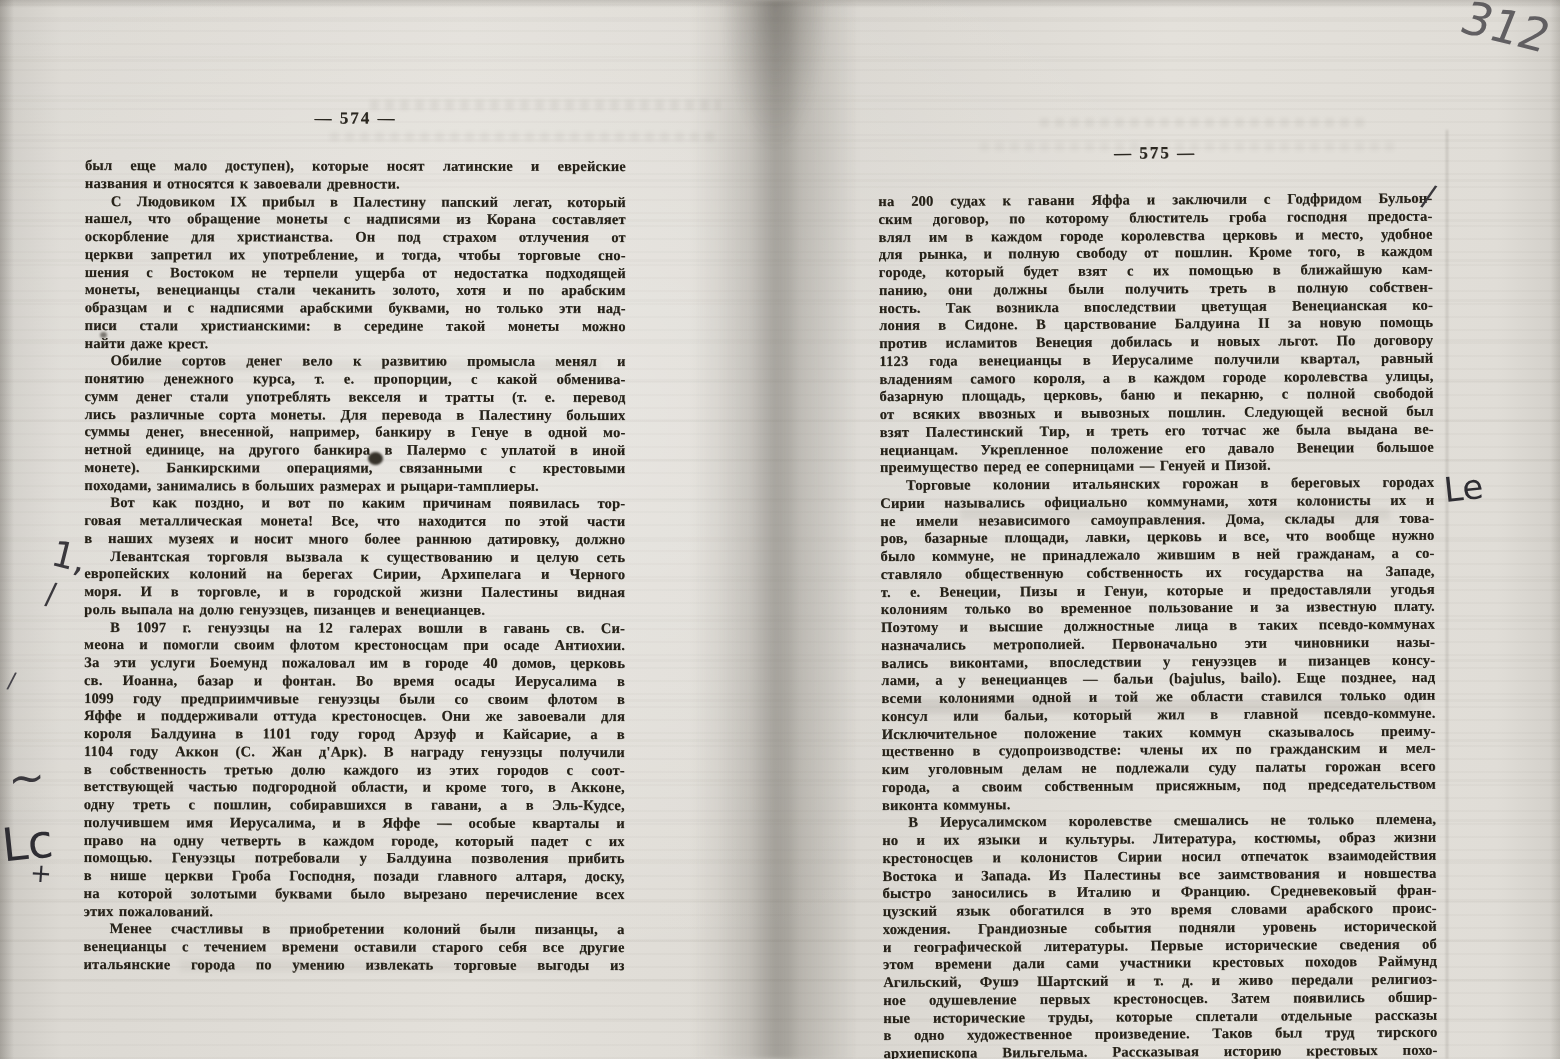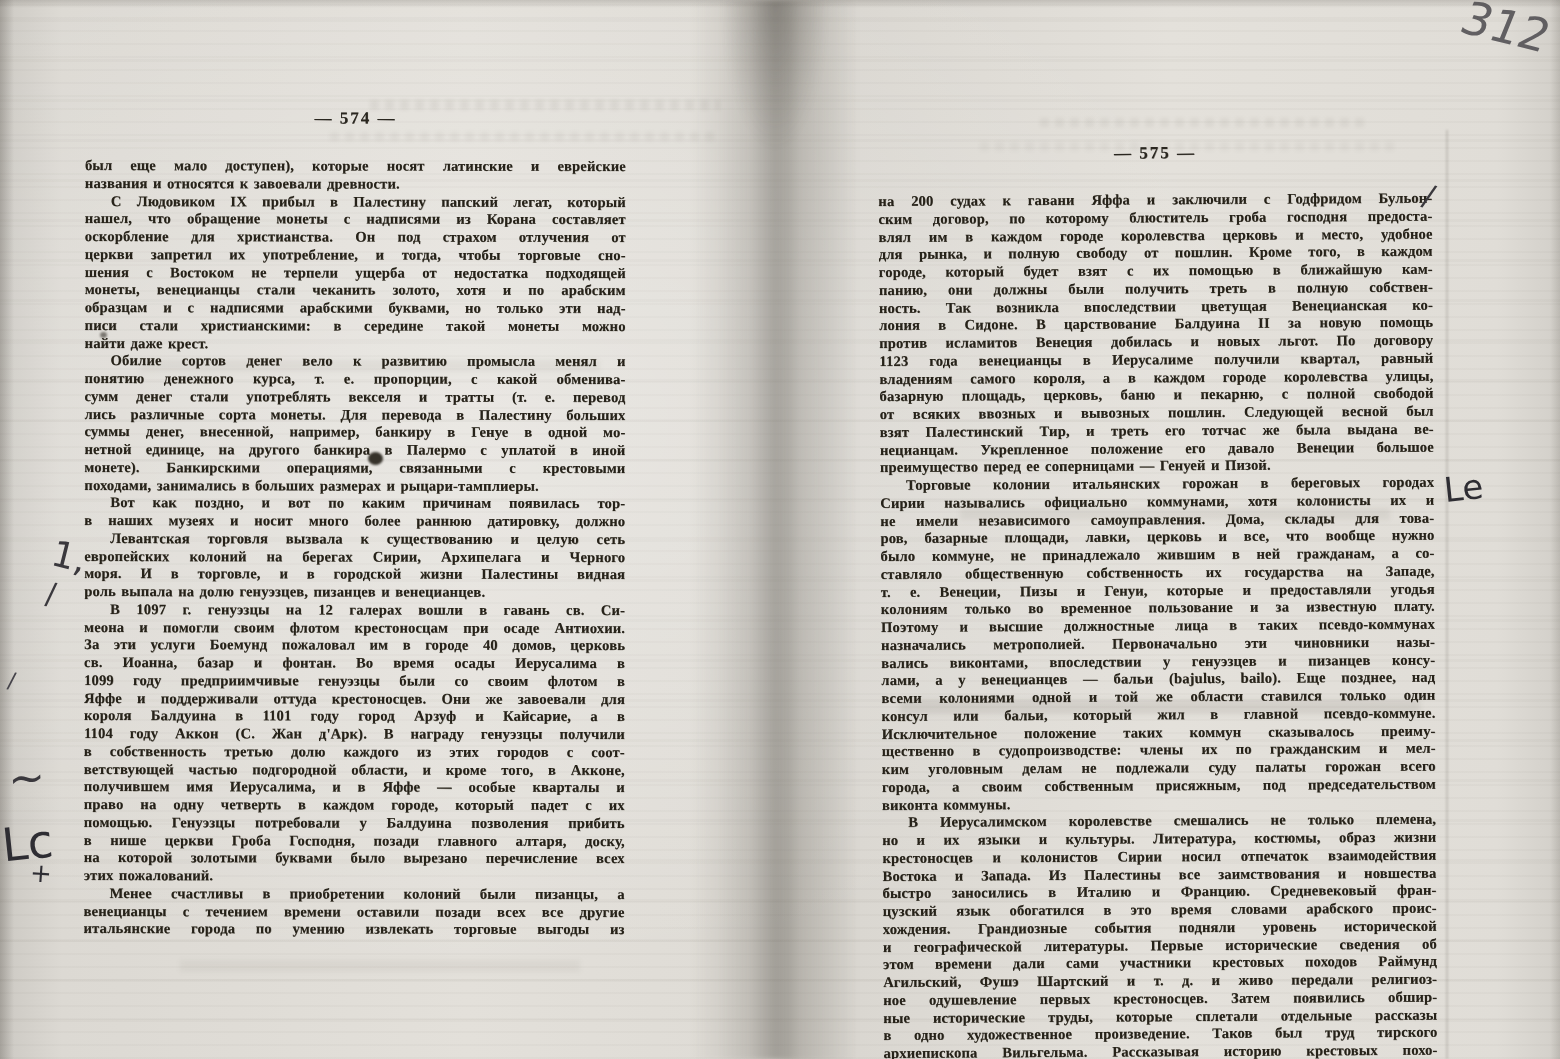--- a/index.html
+++ b/index.html
@@ -82,43 +82,45 @@
         <div class="line e">найти даже крест.</div>
         <div class="line i">Обилие сортов денег вело к развитию промысла менял и</div>
         <div class="line">понятию денежного курса, т. е. пропорции, с какой обменива-</div>
         <div class="line">сумм денег стали употреблять векселя и тратты (т. е. перевод</div>
         <div class="line">лись различные сорта монеты. Для перевода в Палестину больших</div>
         <div class="line">суммы денег, внесенной, например, банкиру в Генуе в одной мо-</div>
         <div class="line">нетной единице, на другого банкира в Палермо с уплатой в иной</div>
         <div class="line">монете). Банкирскими операциями, связанными с крестовыми</div>
         <div class="line e">походами, занимались в больших размерах и рыцари-тамплиеры.</div>
         <div class="line i">Вот как поздно, и вот по каким причинам появилась тор-</div>
+        <div class="line">говая металлическая монета! Все, что находится по этой части</div>
         <div class="line">в наших музеях и носит много более раннюю датировку, должно</div>
         <div class="line i">Левантская торговля вызвала к существованию и целую сеть</div>
         <div class="line">европейских колоний на берегах Сирии, Архипелага и Черного</div>
         <div class="line">моря. И в торговле, и в городской жизни Палестины видная</div>
         <div class="line e">роль выпала на долю генуэзцев, пизанцев и венецианцев.</div>
         <div class="line i">В 1097 г. генуэзцы на 12 галерах вошли в гавань св. Си-</div>
         <div class="line">меона и помогли своим флотом крестоносцам при осаде Антиохии.</div>
         <div class="line">За эти услуги Боемунд пожаловал им в городе 40 домов, церковь</div>
         <div class="line">св. Иоанна, базар и фонтан. Во время осады Иерусалима в</div>
         <div class="line">1099 году предприимчивые генуэзцы были со своим флотом в</div>
         <div class="line">Яффе и поддерживали оттуда крестоносцев. Они же завоевали для</div>
         <div class="line">короля Балдуина в 1101 году город Арзуф и Кайсарие, а в</div>
         <div class="line">1104 году Аккон (С. Жан д'Арк). В награду генуэзцы получили</div>
         <div class="line">в собственность третью долю каждого из этих городов с соот-</div>
         <div class="line">ветствующей частью подгородной области, и кроме того, в Акконе,</div>
+        <div class="line">одну треть с пошлин, собиравшихся в гавани, а в Эль-Кудсе,</div>
         <div class="line">получившем имя Иерусалима, и в Яффе — особые кварталы и</div>
         <div class="line">право на одну четверть в каждом городе, который падет с их</div>
         <div class="line">помощью. Генуэзцы потребовали у Балдуина позволения прибить</div>
         <div class="line">в нише церкви Гроба Господня, позади главного алтаря, доску,</div>
         <div class="line">на которой золотыми буквами было вырезано перечисление всех</div>
         <div class="line e">этих пожалований.</div>
         <div class="line i">Менее счастливы в приобретении колоний были пизанцы, а</div>
-        <div class="line">венецианцы с течением времени оставили позади всех все другие</div>
+        <div class="line">венецианцы с течением времени оставили старого себя все другие</div>
         <div class="line">итальянские города по умению извлекать торговые выгоды из</div>
       </div>
   </div>
 
   <div class="page" style="left:878px;top:145px;width:554px;transform:rotate(-0.35deg);transform-origin:left top;">
     <div class="page-header">— 575 —</div>
     <div class="textblock" style="margin-top:28px;">
         <div class="line">на 200 судах к гавани Яффа и заключили с Годфридом Бульон-</div>
         <div class="line">ским договор, по которому блюститель гроба господня предоста-</div>
         <div class="line">влял им в каждом городе королевства церковь и место, удобное</div>

